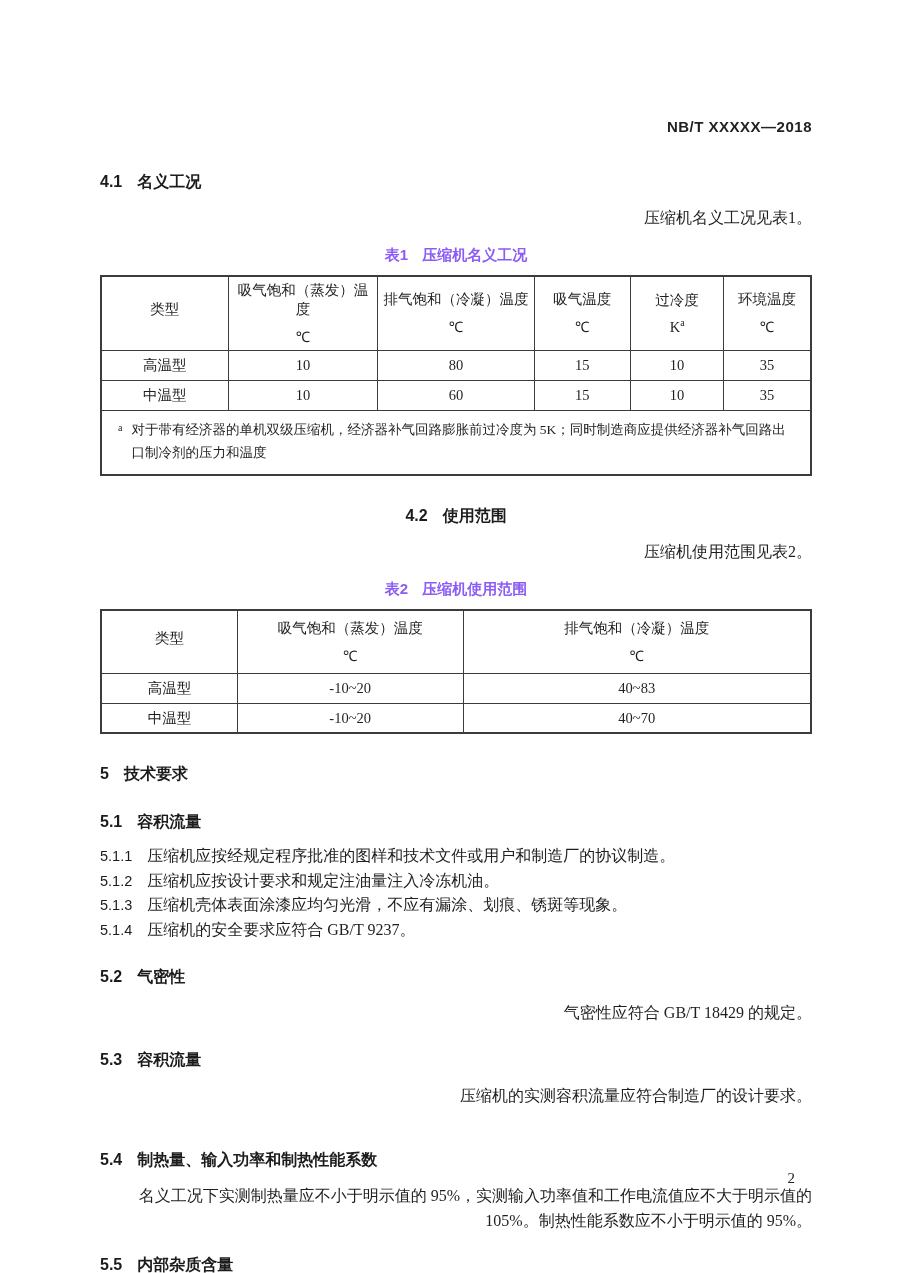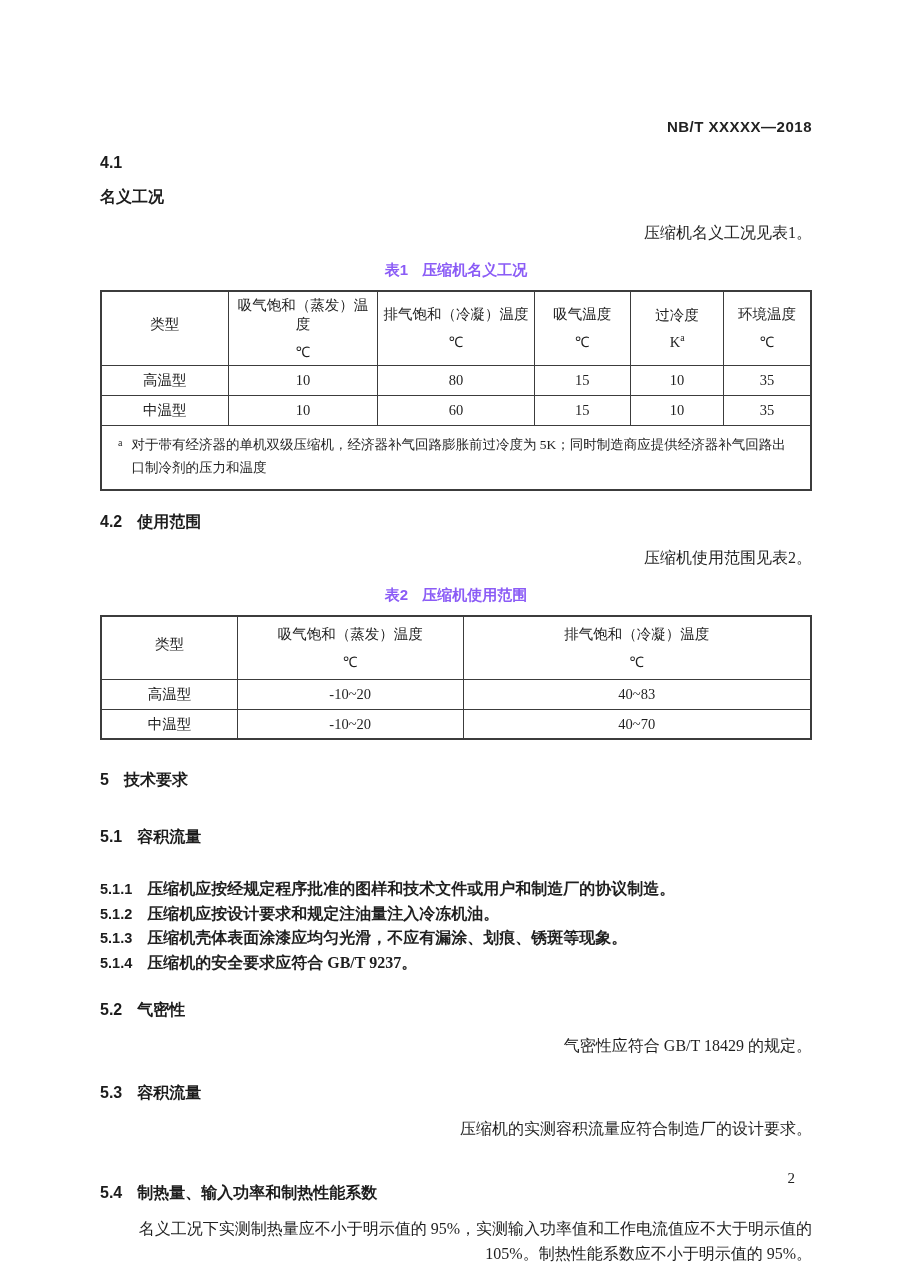--- a/index.html
+++ b/index.html
@@ -30,24 +30,24 @@
   }
   .sec-h {
     display: flex;
     align-items: baseline;
     gap: 15px;
     font-family: "Liberation Sans", sans-serif;
     font-size: 16px;
     font-weight: 700;
     color: #1c1c1c;
   }
-  .h41 { margin-top: 19px; flex-direction: column; }
-  .h42 { margin-top: 21px; }
+  .h41 { margin-top: 37px; }
+  .h42 { margin-top: 30px; justify-content: center; }
   .h5  { margin-top: 30px; }
-  .h51 { margin-top: 36px; }
+  .h51 { margin-top: 27px; }
   .h52 { margin-top: 25px; }
   .h53 { margin-top: 24px; }
   .h54 { margin-top: 41px; }
   .h55 { margin-top: 22px; }
   .body-p {
     font-size: 16px;
     line-height: 1.55;
     color: #1f1f1f;
   }
   .indent { text-indent: 2em; text-align: right; }
@@ -88,21 +88,21 @@
   td.datacell { height: 30px; }
   td.fnote { padding: 7px 12px 9px 16px; text-align: left; }
   .fnote-inner {
     display: flex;
     gap: 9px;
     font-size: 13.5px;
     line-height: 1.75;
     align-items: flex-start;
   }
   .fnote-inner sup { font-size: 10px; margin-top: 1px; }
-  .clauses { margin-top: 29px; font-weight: bold; }
+  .clauses { margin-top: 11px; }
   .clause {
     display: flex;
     gap: 15px;
     font-size: 16px;
     line-height: 1.53;
     align-items: baseline;
   }
   .clause .c-num {
     font-family: "Liberation Sans", sans-serif;
     font-size: 14.5px;

